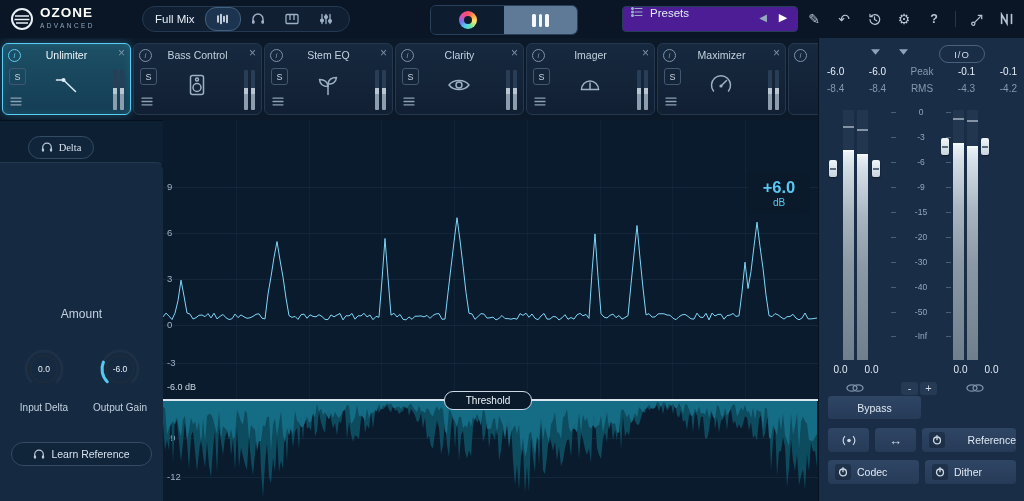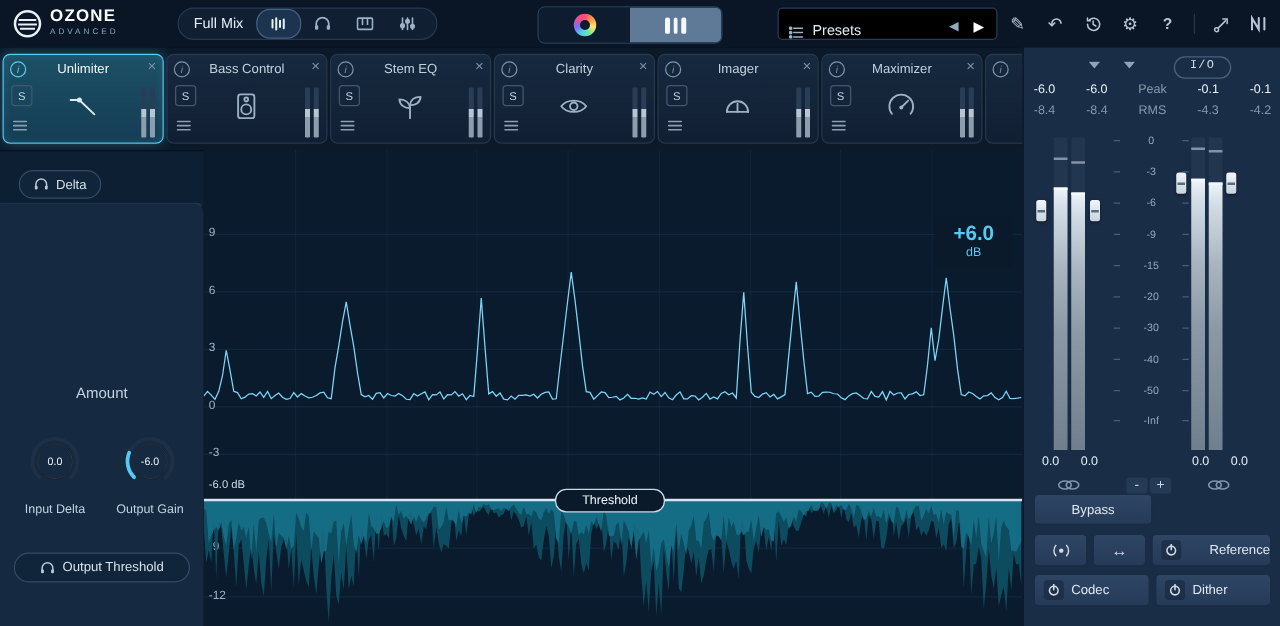--- a/index.html
+++ b/index.html
@@ -18,22 +18,22 @@
   .seg{width:34px;height:22px;display:flex;align-items:center;justify-content:center;color:#9db1c5;border-radius:11px;}
   .seg.active{border:1px solid #42607f;background:#1d3450;color:#e8f2fa;}
   #ab-toggle{position:absolute;left:430px;top:5px;width:146px;height:28px;display:flex;border:1px solid #28405c;border-radius:6px;overflow:hidden;}
   #ab-left{width:73px;background:#0d1c2f;display:flex;align-items:center;justify-content:center;}
   #ab-right{width:73px;background:#5f7a97;display:flex;align-items:center;justify-content:center;gap:3px;}
   .donut{width:18px;height:18px;border-radius:50%;
          background:conic-gradient(#ff4d6d,#ff9f43,#ffe66d,#6ee7a0,#4dd0f0,#7a6ff0,#e84da0,#ff4d6d);
          display:flex;align-items:center;justify-content:center;}
   .donut i{width:8px;height:8px;border-radius:50%;background:#0d1c2f;}
   .wbar{width:3.5px;height:13px;background:#f4f8fb;border-radius:1.5px;}
-  #presets-bar{position:absolute;left:622px;top:6px;width:176px;height:26px;background:#000000;border:1px solid #263c57;
-               border-radius:4px;display:flex;align-items:flex-end;box-sizing:border-box;padding:0 4px 0 8px;}
+  #presets-bar{position:absolute;left:622px;top:6px;width:176px;height:26px;background:#4c1d95;border:1px solid #263c57;
+               border-radius:4px;display:flex;align-items:flex-start;box-sizing:border-box;padding:0 4px 0 8px;}
   #presets-bar .p-label{font-size:11.5px;color:#e2ecf5;margin-left:7px;flex:1;}
   .p-arrow{width:20px;height:20px;display:flex;align-items:center;justify-content:center;font-size:10px;}
   .p-arrow.prev{color:#93a9bd;} .p-arrow.next{color:#ffffff;font-size:11px;}
   #top-icons{position:absolute;right:8px;top:0;height:38px;display:flex;align-items:center;gap:12px;color:#b7c6d6;}
   .tb-ic{width:18px;height:18px;display:flex;align-items:center;justify-content:center;font-size:14px;}
   .tb-sep{width:1px;height:16px;background:#24374d;}
 
   
   #module-chain{position:absolute;left:0;top:38px;width:818px;height:82px;background:#0b1929;display:flex;align-items:flex-start;overflow:hidden;border-bottom:1px solid #061120;}
   .module-tab{flex:none;width:129px;height:72px;margin-left:2px;margin-top:5px;box-sizing:border-box;position:relative;
@@ -57,21 +57,21 @@
      background:linear-gradient(to top,#8c9dad 0,#8c9dad 40%,#b9c6d2 40%,#b9c6d2 56%,#283d56 56%);}
   .tab-meters i:nth-child(1){left:110px;} .tab-meters i:nth-child(2){left:117px;}
   #module-tab-partial{flex:none;width:129px;height:72px;margin-left:2px;margin-top:5px;box-sizing:border-box;position:relative;
               background:linear-gradient(180deg,#16293f,#121f33);border:1px solid #24384f;border-radius:6px;}
 
   
   #left-card{position:absolute;left:0;top:162px;width:163px;height:339px;background:#152a41;
              border-top:1px solid #23394f;border-right:1px solid #0a1828;border-top-right-radius:8px;}
   .pill-btn{position:absolute;height:23px;border:1px solid #33 4b63;border:1px solid #334b63;background:#10243a;border-radius:12px;
             display:flex;align-items:center;justify-content:center;gap:6px;font-size:10.5px;color:#d6e1ec;box-sizing:border-box;}
-  #delta-btn{left:15px;top:136px;width:66px;}
+  #delta-btn{left:28px;top:136px;width:66px;font-family:Liberation Serif, serif;}
   #learn-btn{left:11px;top:442px;width:141px;height:24px;}
   .hp-ic{color:#bccbd9;display:flex;}
   #loop-btn{position:absolute;left:778px;top:134px;width:26px;height:26px;border-radius:50%;border:1px solid #2e4459;
             display:flex;align-items:center;justify-content:center;color:#9fb3c6;background:rgba(13,32,51,.4);}
 
   .knob{position:absolute;}
   .knob .knob-value{position:absolute;left:0;top:0;width:100%;height:100%;display:flex;align-items:center;justify-content:center;color:#eaf3fa;}
   #amount-knob{left:29px;top:195px;width:104px;height:104px;}
   #amount-knob .knob-value{font-size:13px;}
   #input-knob{left:21px;top:346px;width:46px;height:46px;}
@@ -96,21 +96,21 @@
                   border:1px solid #cdd9e4;display:flex;align-items:center;justify-content:center;font-size:10px;color:#eef5fb;}
   #gain-box{position:absolute;right:8px;top:52px;width:62px;height:42px;background:rgba(10,26,43,.88);border-radius:4px;
             display:flex;flex-direction:column;align-items:center;justify-content:center;line-height:1.1;}
   #gain-box .gv{font-size:16.5px;font-weight:bold;color:#58c9f2;}
   #gain-box .gu{font-size:10px;color:#58c9f2;}
 
   
   #io-panel{position:absolute;left:818px;top:38px;width:206px;height:463px;background:#1a2d47;border-left:1px solid #081322;}
   .chev{position:absolute;top:11px;color:#8fa3b8;}
   #io-pill{position:absolute;left:120px;top:7px;width:44px;height:16px;border:1px solid #4a617c;border-radius:9px;
-           display:flex;align-items:flex-start;justify-content:center;font-size:9.5px;letter-spacing:1px;color:#cfdce8;font-family:Liberation Mono, monospace;}
+           display:flex;align-items:center;justify-content:center;font-size:9.5px;letter-spacing:1px;color:#cfdce8;}
   .num-row{position:absolute;left:8px;width:190px;display:flex;justify-content:space-between;font-size:10px;}
   #num-row1{top:28px;} #num-row2{top:45px;color:#8599ad;}
   .num-row span{display:inline-block;text-align:center;}
   .nw{color:#e8f1f8;} .nm{color:#8599ad;}
   .bar{position:absolute;top:72px;width:11px;height:250px;background:#233650;border-radius:1px;}
   #bar-l1{left:24px;} #bar-l2{left:38px;} #bar-r1{left:134px;} #bar-r2{left:148px;}
   .fill{position:absolute;bottom:0;left:0;width:100%;
         background:linear-gradient(to top,#707f8d 0%,#8b99a6 45%,#a9b6c1 70%,#d3dde6 92%,#eef4f9 100%);}
   .fill::after{content:'';position:absolute;top:0;left:0;right:0;height:2px;background:#f4f9fc;}
   #bar-l1 .fill{height:210px;} #bar-l2 .fill{height:206px;} #bar-r1 .fill{height:217px;} #bar-r2 .fill{height:214px;}
@@ -399,21 +399,21 @@
   <div id="output-label" class="klabel">Output Gain</div>
 
   <div id="learn-btn" class="pill-btn">
     <span class="hp-ic">
       <svg width="12" height="11" viewBox="0 0 14 12">
           <path d="M2 9 V6 a5 5 0 0 1 10 0 V9" fill="none" stroke="currentColor" stroke-width="1.4"></path>
           <rect x="1" y="7.2" width="2.6" height="3.6" rx="1" fill="currentColor"></rect>
           <rect x="10.4" y="7.2" width="2.6" height="3.6" rx="1" fill="currentColor"></rect>
         </svg>
     </span>
-    <span>Output Threshold</span>
+    <span>Learn Reference</span>
   </div>
 
   <div id="spectrum">
     <div class="hgrid" style="top:67px"></div>
     <div class="hgrid" style="top:113px"></div>
     <div class="hgrid" style="top:159px"></div>
     <div class="hgrid" style="top:205px"></div>
     <div class="hgrid" style="top:243px"></div>
     <div class="hgrid" style="top:318px"></div>
     <div class="hgrid" style="top:357px"></div>

